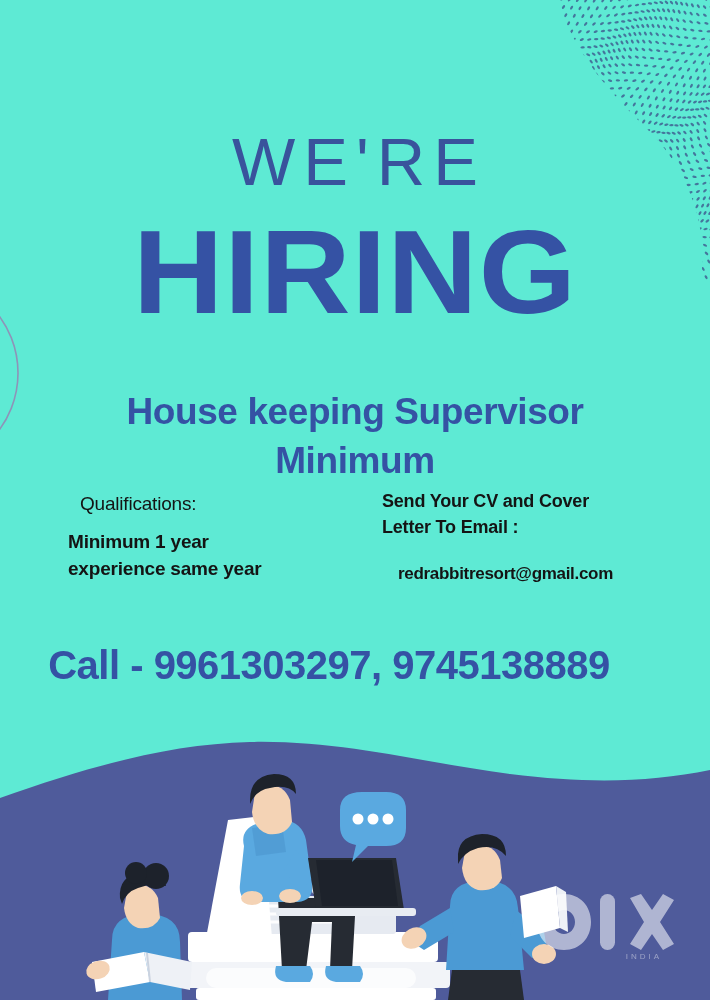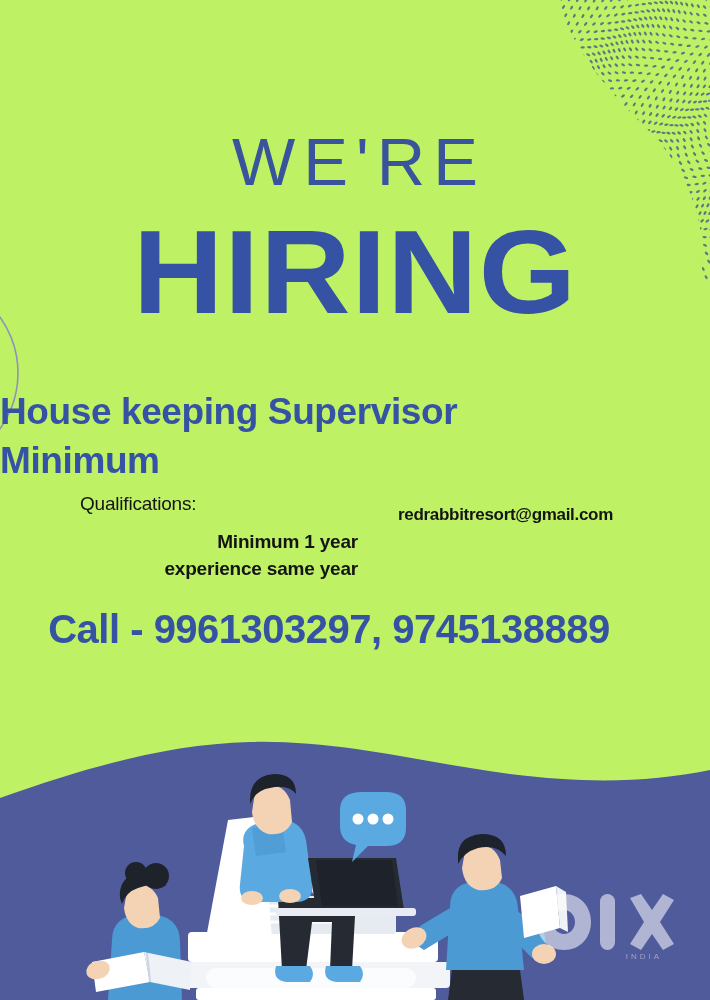--- a/index.html
+++ b/index.html
@@ -5,21 +5,21 @@
   html, body {
     margin: 0;
     padding: 0;
     background: #ffffff;
   }
   #poster {
     position: relative;
     width: 710px;
     height: 1000px;
     overflow: hidden;
-    background: #bef264;
+    background: #5eead4;
     font-family: "Liberation Sans", sans-serif;
     -webkit-font-smoothing: antialiased;
   }
 
   
   .deco {
     position: absolute;
     pointer-events: none;
   }
   #dot-wave {
@@ -70,21 +70,21 @@
     margin: 16px 0 0 0;
     transform: scaleX(1.06);
   }
 
   
   #job-title-block {
     position: absolute;
     top: 388px;
     left: 0;
     width: 710px;
-    text-align: left;
+    text-align: center;
     color: #3552a4;
     font-weight: 700;
     font-size: 37px;
     line-height: 1.32;
     letter-spacing: -0.4px;
   }
   #job-role { display: block; }
   #job-location { display: block; }
 
   
@@ -109,21 +109,20 @@
     font-weight: 400;
     margin: 0 0 14px 12px;
     letter-spacing: -0.2px;
   }
   #qual-text {
     font-size: 19px;
     font-weight: 700;
     line-height: 1.42;
     margin: 0;
     letter-spacing: -0.2px;
-    text-align: right;
   }
   #cv-col {
     left: 382px;
     top: -4px;
     width: 300px;
   }
   #cv-heading {
     font-size: 18px;
     font-weight: 700;
     line-height: 1.42;
@@ -134,21 +133,21 @@
     font-size: 17px;
     font-weight: 700;
     margin: 16px;
     letter-spacing: -0.3px;
     color: #141414;
   }
 
   
   #call-line {
     position: absolute;
-    top: 607px;
+    top: 643px;
     left: 0;
     width: 658px;
     text-align: center;
     color: #3552a4;
     font-size: 40px;
     font-weight: 700;
     letter-spacing: -0.5px;
   }
 
   
@@ -1945,20 +1944,24 @@
 
     <div class="detail-col" id="qualifications-col">
       <p id="qual-heading">Qualifications:</p>
       <p id="qual-text">
         <span>Minimum 1 year</span><br>
         <span>experience same year</span>
       </p>
     </div>
 
     <div class="detail-col" id="cv-col">
+      <p id="cv-heading">
+        <span>Send Your CV and Cover</span><br>
+        <span>Letter To Email :</span>
+      </p>
       <p id="email-text">redrabbitresort@gmail.com</p>
     </div>
 
   </div>
 
   <div id="call-line">Call - 9961303297, 9745138889</div>
 
   <svg id="illustration" viewBox="0 0 710 330">
 
     <path fill="#4f5b9b" d="M0 128 C 90 96, 170 74, 250 72 C 340 70, 420 92, 510 104

